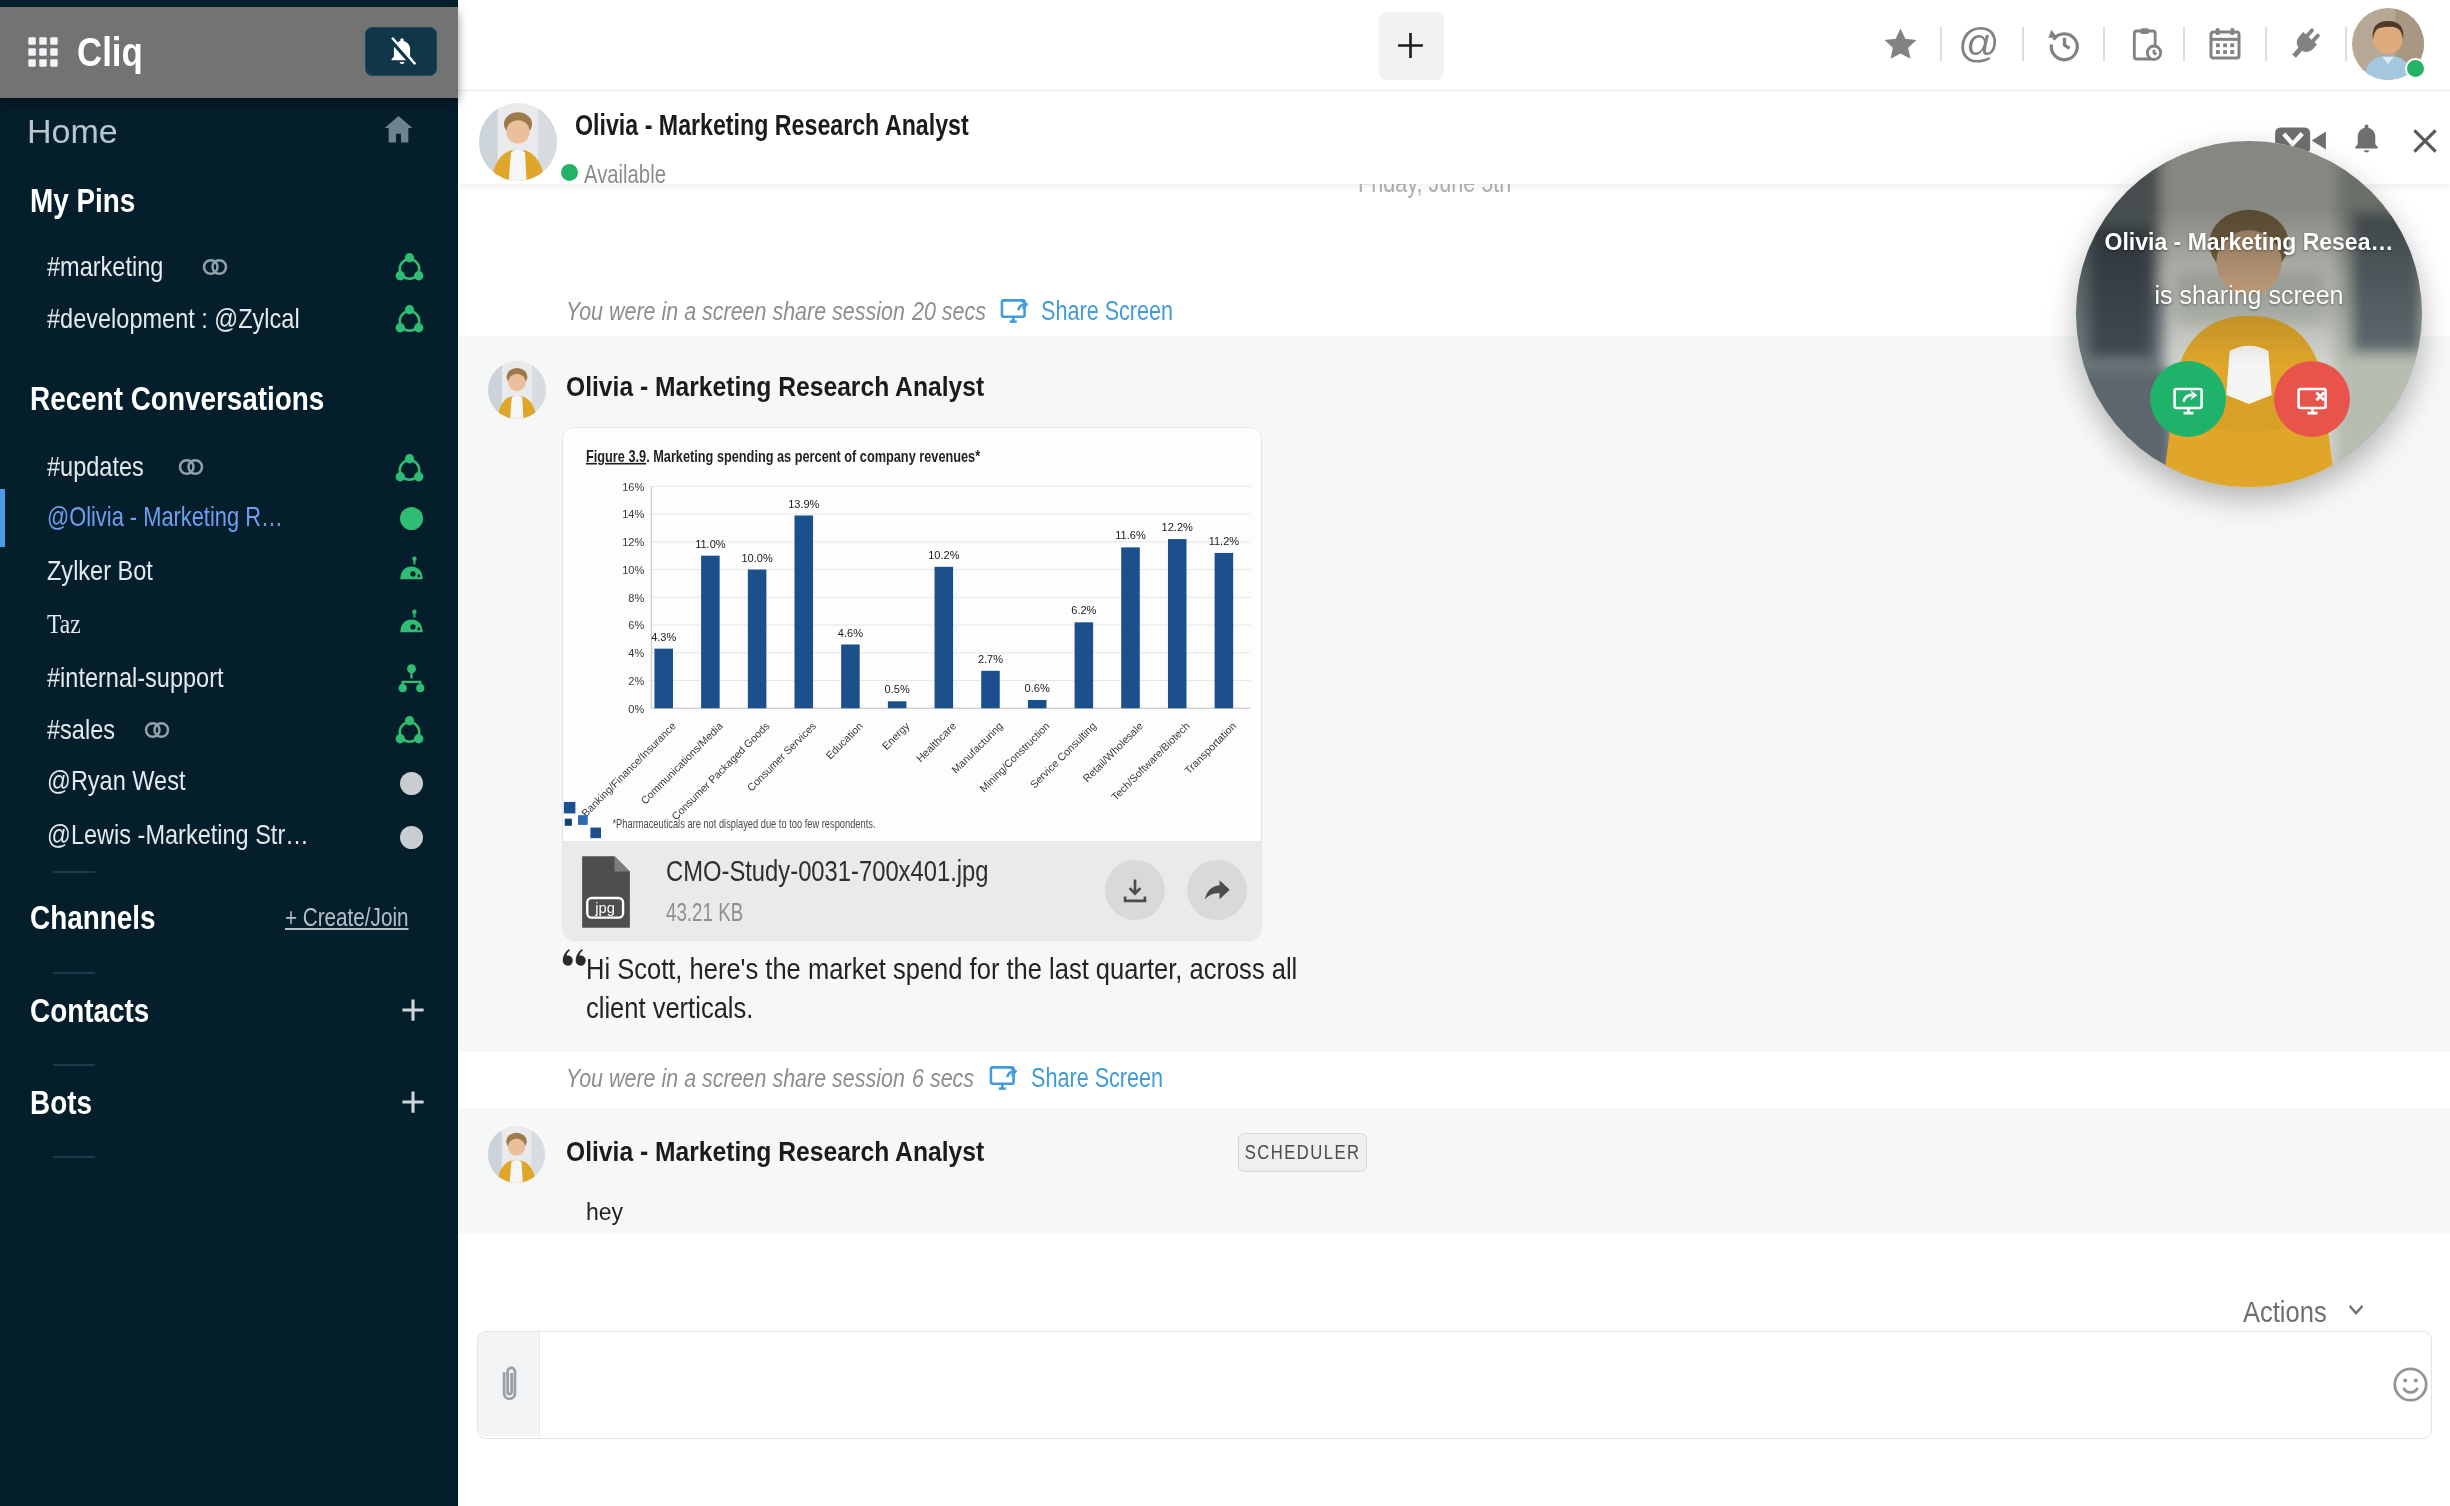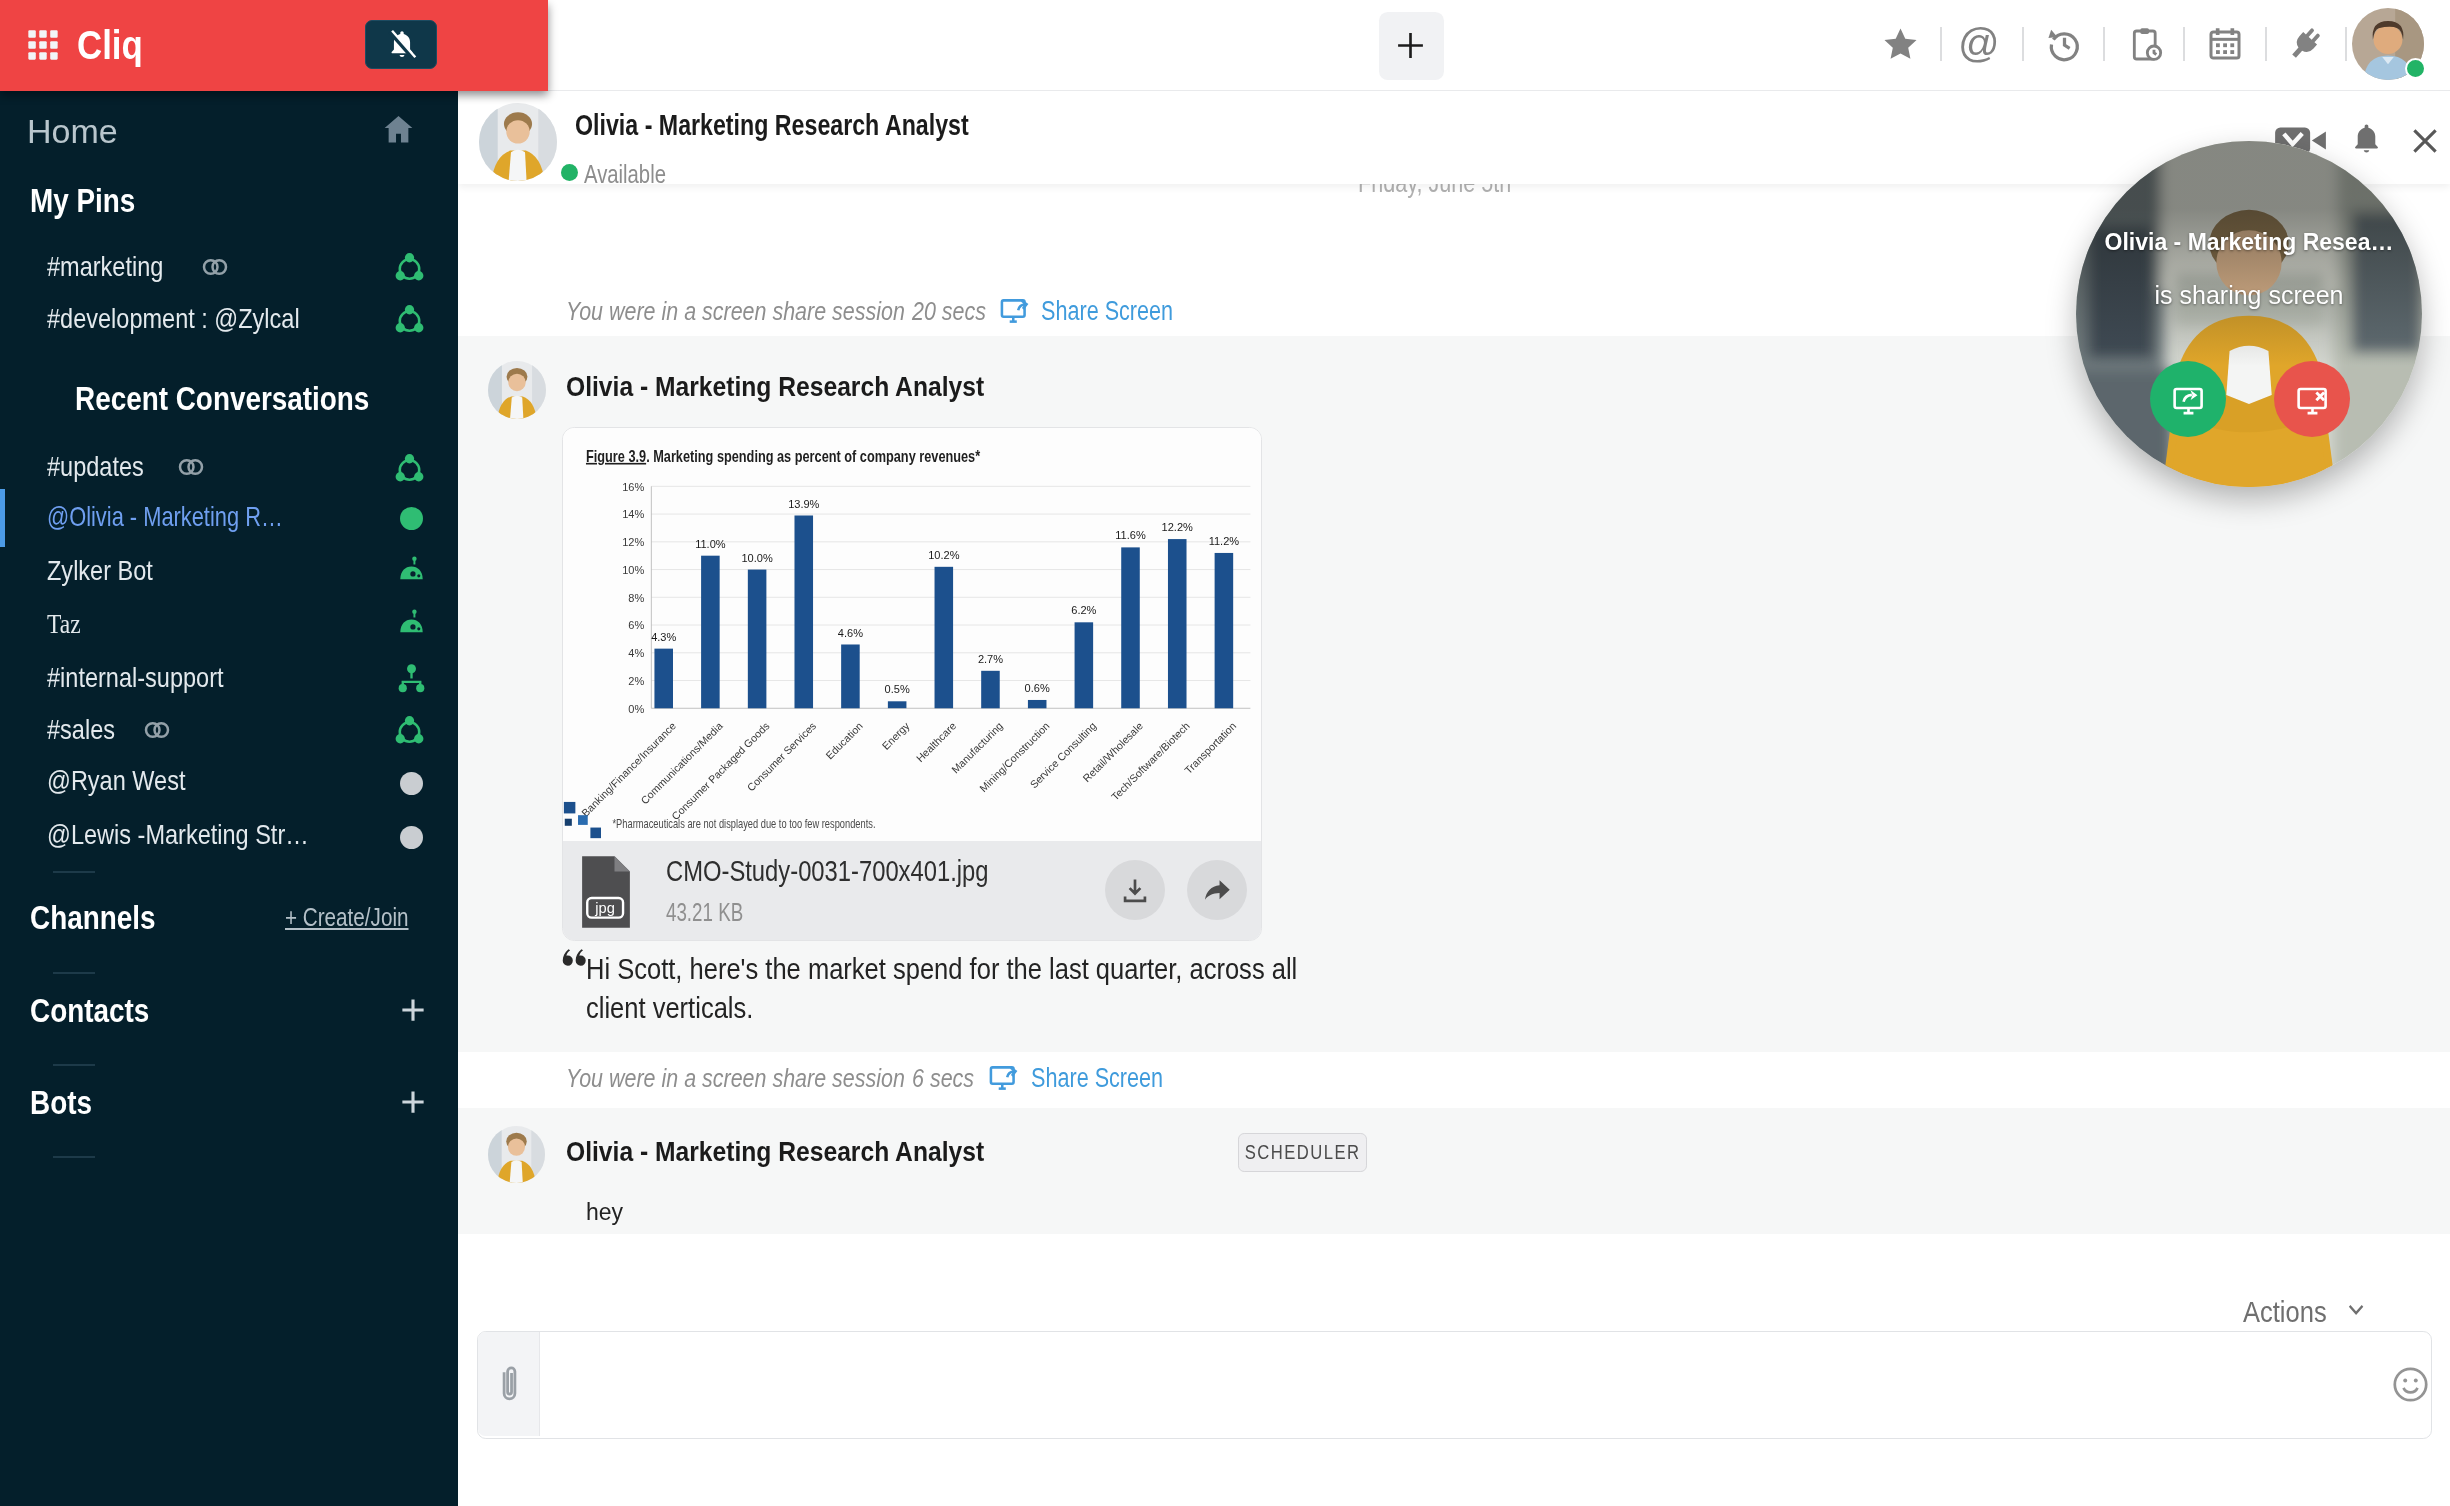--- a/index.html
+++ b/index.html
@@ -2,21 +2,21 @@
 <html style="font-size:14px"><head>
 <meta charset="utf-8">
 <style>
 * { margin:0; padding:0; box-sizing:border-box; }
 html,body { width:2450px; height:1506px; overflow:hidden; }
 body { font-family:"Liberation Sans", sans-serif; position:relative; background:#ffffff; }
 .abs { position:absolute; }
 
 
 #side { position:absolute; left:0; top:0; width:458px; height:1506px; background:#041f2b; z-index:20; }
-#sidehead { position:absolute; left:0; top:0; width:548px; height:91px; background:#ef4444; box-shadow:0 5.3px 8.8px rgba(0,0,8,0.45); z-index:3; }
+#sidehead { position:absolute; left:0; top:7px; width:458px; height:91px; background:#737373; box-shadow:0 5.3px 8.8px rgba(0,0,8,0.45); z-index:3; }
 .cliqlogo { position:absolute; left:77px; top:22px; font-size:41px; font-weight:bold; color:#ffffff; transform:scaleX(0.85); transform-origin:0 0; }
 .bellbtn { position:absolute; left:365px; top:20.3px; width:72px; height:49px; background:#0f3749; border:0.9px solid #1c4b61; border-radius:7px; }
 .srow { position:absolute; left:0; width:458px; display:flex; align-items:center; }
 .stxt { color:#e3e9ed; font-size:28px; white-space:nowrap; transform:scaleX(0.84); transform-origin:0 50%; display:inline-block; }
 .shead { color:#ffffff; font-size:34px; font-weight:bold; white-space:nowrap; transform:scaleX(0.82); transform-origin:0 50%; display:inline-block; }
 .sdim { color:#b9c6cd; font-size:34px; }
 .sdiv { position:absolute; left:53px; width:42px; height:1.8px; background:#1d3a49; }
 .gdot { width:23px; height:23px; border-radius:50%; background:#2fbd73; }
 .wdot { width:23px; height:23px; border-radius:50%; background:#c9cdd1; }
 .selbar { position:absolute; left:0; top:489px; width:5.3px; height:58px; background:#4d9be6; }
@@ -124,21 +124,21 @@
     <div class="srow" style="top:290px;height:58px;">
         <span class="stxt" style="margin-left:47px;">#development : @Zylcal</span>
       </div>
     <svg class="abs" style="left:392px;top:302px" width="35" height="35" viewBox="0 0 36 36">
         <circle cx="18" cy="19.5" r="10" fill="none" stroke="#2fbd73" stroke-width="2.6"></circle>
         <circle cx="18" cy="8" r="4.8" fill="#2fbd73"></circle>
         <circle cx="8.5" cy="26.5" r="4.8" fill="#2fbd73"></circle>
         <circle cx="27.5" cy="26.5" r="4.8" fill="#2fbd73"></circle>
       </svg>
 
-    <div class="srow" style="top:369px;height:58px;padding-left:45px;">
+    <div class="srow" style="top:369px;height:58px;">
         <span class="shead" style="margin-left:30px;">Recent Conversations</span>
       </div>
 
     <div class="srow" style="top:438px;height:58px;">
         <span class="stxt" style="margin-left:47px;">#updates</span>
       <svg style="margin-left:14px" width="30" height="30" viewBox="0 0 24 24">
           <g fill="none" stroke="#93a0a8" stroke-width="2">
             <circle cx="8.6" cy="12" r="5.4"></circle>
             <circle cx="15.4" cy="12" r="5.4"></circle>
           </g>

